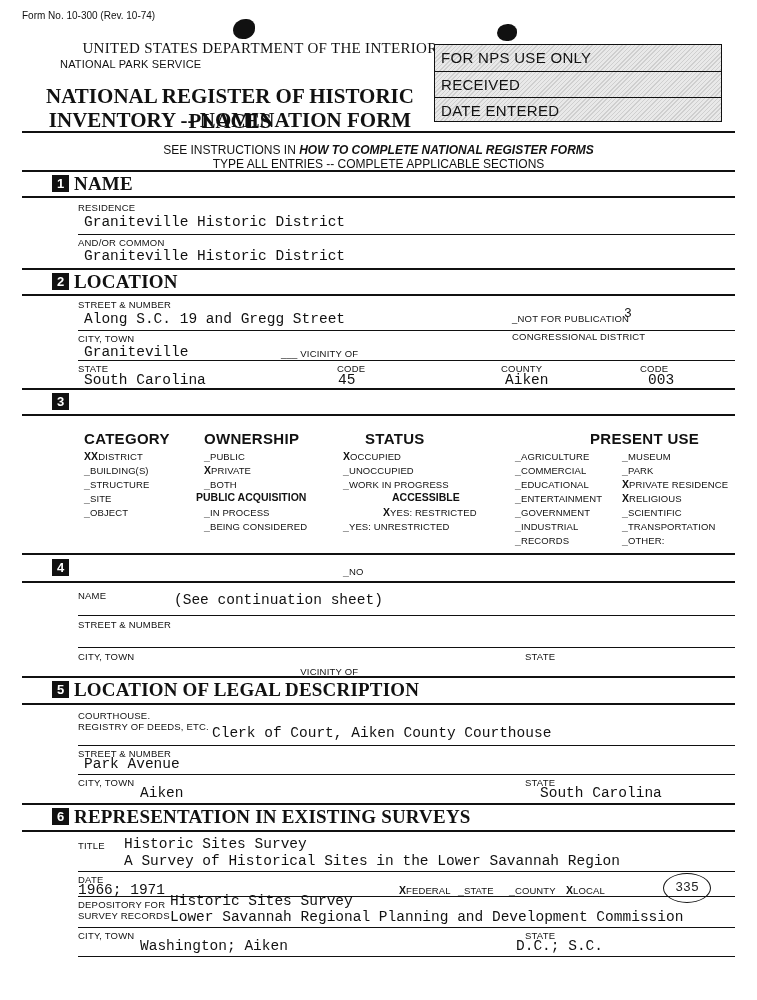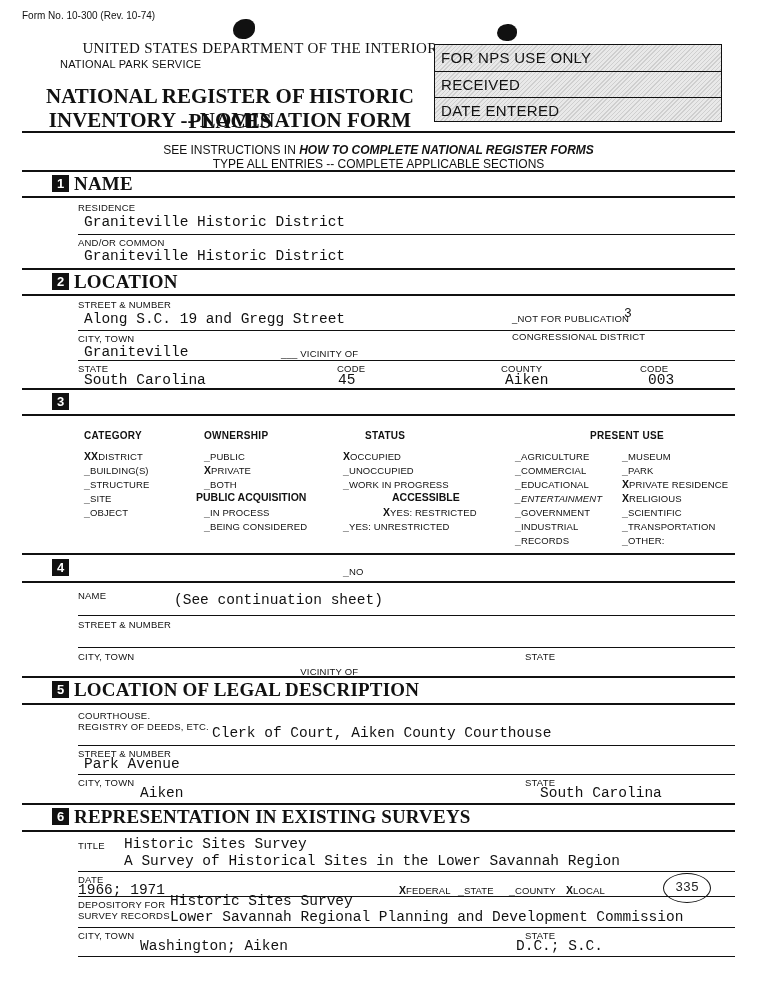--- a/index.html
+++ b/index.html
@@ -47,21 +47,21 @@
   
   .secnum{position:absolute;width:17px;height:17px;background:#111;color:#fff;
     font-family:"Liberation Sans",sans-serif;font-size:13px;font-weight:bold;text-align:center;line-height:17px;}
   .sectitle{position:absolute;font-family:"Liberation Serif",serif;font-size:19px;font-weight:bold;letter-spacing:.2px;}
 
   .lbl{position:absolute;font-family:"Liberation Sans",sans-serif;font-size:9.5px;letter-spacing:.2px;}
   .val{position:absolute;font-family:"Liberation Mono",monospace;font-size:14.5px;letter-spacing:0px;}
   .val-sm{position:absolute;font-family:"Liberation Mono",monospace;font-size:13px;}
 
   
-  .colhead{position:absolute;font-family:"Liberation Sans",sans-serif;font-size:10px;font-weight:bold;letter-spacing:.3px;}
+  .colhead{position:absolute;font-family:"Liberation Sans",sans-serif;font-size:15px;font-weight:bold;letter-spacing:.3px;}
   .citem{position:absolute;font-family:"Liberation Sans",sans-serif;font-size:9.5px;letter-spacing:.1px;white-space:nowrap;}
   .citem b{font-family:"Liberation Sans",sans-serif;font-weight:bold;font-size:10.5px;}
   .subhead{position:absolute;font-family:"Liberation Sans",sans-serif;font-size:10.5px;font-weight:bold;}
 
   .circle-mark{position:absolute;left:663px;top:873px;width:46px;height:28px;border:1.5px solid #111;border-radius:50%;
      font-family:"Liberation Mono",monospace;font-size:13px;text-align:center;line-height:28px;color:#222;}
 </style>
 </head>
 <body>
 
@@ -156,21 +156,21 @@
   <div class="citem" style="left:343px;top:464px;"><b>_</b><span>UNOCCUPIED</span></div>
   <div class="citem" style="left:343px;top:478px;"><b>_</b><span>WORK IN PROGRESS</span></div>
   <div class="subhead" style="left:392px;top:491px;">ACCESSIBLE</div>
   <div class="citem" style="left:343px;top:506px;margin-left:40px;"><b>X</b><span>YES: RESTRICTED</span></div>
   <div class="citem" style="left:343px;top:520px;"><b>_</b><span>YES: UNRESTRICTED</span></div>
   <div class="citem" style="left:343px;top:534px;margin-top:31px;"><b>_</b><span>NO</span></div>
 
   <div class="citem" style="left:515px;top:450px;"><b>_</b><span>AGRICULTURE</span></div>
   <div class="citem" style="left:515px;top:464px;"><b>_</b><span>COMMERCIAL</span></div>
   <div class="citem" style="left:515px;top:478px;"><b>_</b><span>EDUCATIONAL</span></div>
-  <div class="citem" style="left:515px;top:492px;font-style:italic;"><b>_</b><span>ENTERTAINMENT</span></div>
+  <div class="citem" style="left:515px;top:492px;"><b>_</b><span>ENTERTAINMENT</span></div>
   <div class="citem" style="left:515px;top:506px;"><b>_</b><span>GOVERNMENT</span></div>
   <div class="citem" style="left:515px;top:520px;"><b>_</b><span>INDUSTRIAL</span></div>
   <div class="citem" style="left:515px;top:534px;"><b>_</b><span>RECORDS</span></div>
 
   <div class="citem" style="left:622px;top:450px;"><b>_</b><span>MUSEUM</span></div>
   <div class="citem" style="left:622px;top:464px;"><b>_</b><span>PARK</span></div>
   <div class="citem" style="left:622px;top:478px;"><b>X</b><span>PRIVATE RESIDENCE</span></div>
   <div class="citem" style="left:622px;top:492px;"><b>X</b><span>RELIGIOUS</span></div>
   <div class="citem" style="left:622px;top:506px;"><b>_</b><span>SCIENTIFIC</span></div>
   <div class="citem" style="left:622px;top:520px;"><b>_</b><span>TRANSPORTATION</span></div>

